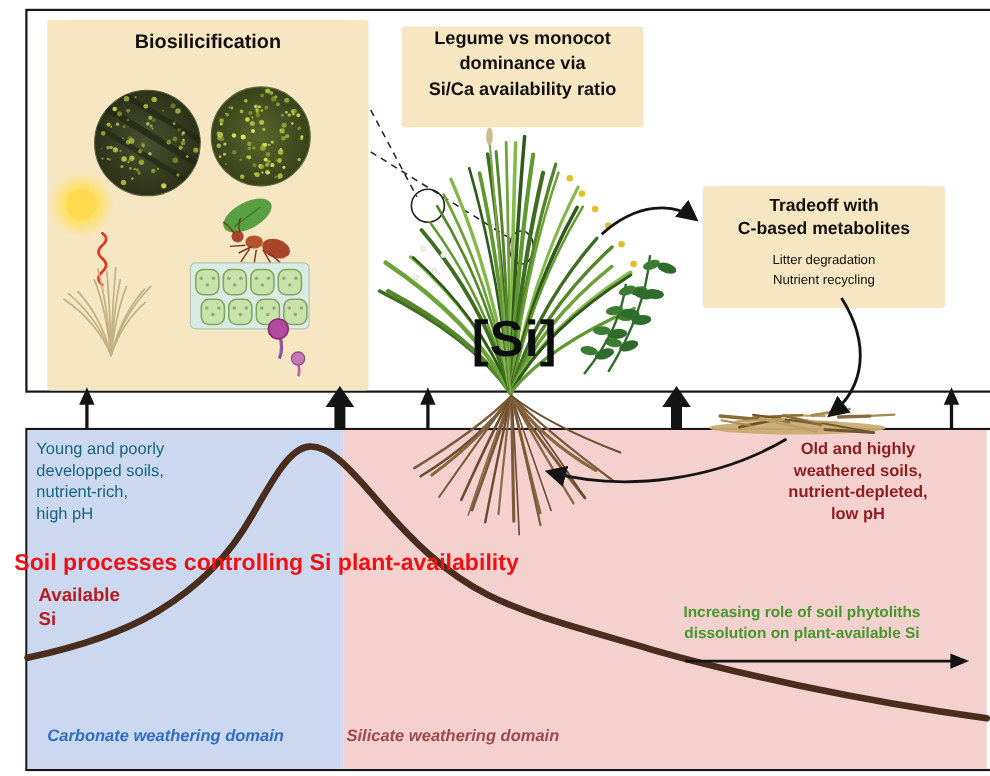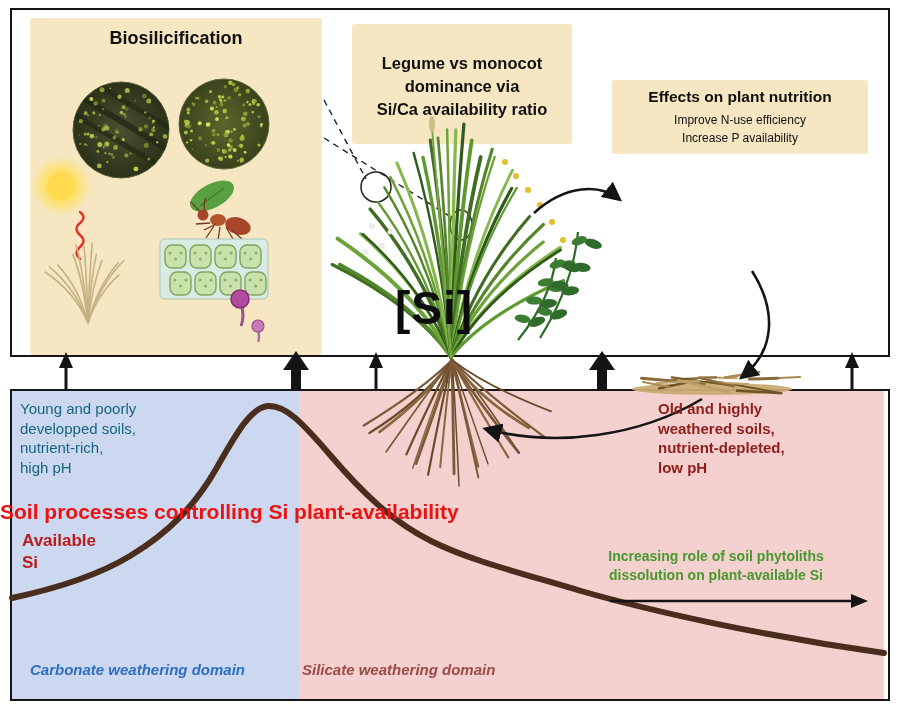--- a/index.html
+++ b/index.html
@@ -1,36 +1,36 @@
 <!DOCTYPE html>
 <html style="--box_bg: #f6e7c2; --carbonate_bg: #cbd8f0; --silicate_bg: #f4d1ce; --teal_text: #17657f; --dark_red_text: #8e1d1d; --red_title: #ee1111; --green_text: #47982d; --carbonate_label: #2e6fc1; --silicate_label: #9c4a4a; --curve_brown: #4a2d1c; --arrow_black: #141414;"><head>
 <meta charset="utf-8">
 <style>
   html,body{margin:0;padding:0}
   body{width:900px;height:705px;background:#ffffff;font-family:"Liberation Sans",sans-serif;position:relative;overflow:hidden}
-  .canvas{position:absolute;left:0;top:0;width:792px;height:705px}
+  .canvas{position:absolute;left:13px;top:0;width:792px;height:705px}
   .panel{position:absolute;border:2px solid #161616;background:#fff}
   #top-panel{left:10px;top:8px;width:876px;height:345px}
   #bottom-panel{left:10px;top:389px;width:876px;height:308px;overflow:hidden}
   .domain{position:absolute;top:0;height:100%}
   .domain.blue{left:0;width:287px;background:var(--carbonate_bg)}
   .domain.pink{left:287px;width:585px;background:var(--silicate_bg)}
   .tanbox{position:absolute;background:var(--box_bg);border-radius:3px;text-align:center;color:#101010}
   #bio-box{left:30px;top:18px;width:292px;height:327px;padding-top:10px}
   .bio-title{font-size:18px;font-weight:bold}
   .bio-sub{font-size:12.5px;margin-top:4px;color:#1c1c1c}
-  #legume-box{left:352px;top:24px;width:220px;height:92px;padding-top:28px;font-size:16.5px;font-weight:bold;line-height:1.4}
+  #legume-box{left:352px;top:24px;width:220px;height:92px;padding-top:0;font-size:16.5px;font-weight:bold;line-height:1.4}
   #nutrition-box{left:612px;top:80px;width:256px;height:66px;padding-top:8px}
   #nutrition-box .box-title{font-size:15.5px;font-weight:bold;margin-bottom:5px}
   .box-line{font-size:12px;line-height:1.5}
   #tradeoff-box{left:626px;top:169px;width:220px;height:102px;padding-top:9px}
   #tradeoff-box .box-title{font-size:16px;font-weight:bold;line-height:1.3;margin-bottom:7px}
-  #si-label{position:absolute;left:395px;top:281px;width:120px;text-align:left;font-size:46px;font-weight:bold;color:#0c0c0c;letter-spacing:1px}
+  #si-label{position:absolute;left:395px;top:281px;width:120px;text-align:center;font-size:46px;font-weight:bold;color:#0c0c0c;letter-spacing:1px}
   #left-note{position:absolute;left:20px;top:399px;font-size:15px;font-weight:normal;color:var(--teal_text);line-height:1.3}
-  #right-note{position:absolute;left:658px;top:399px;width:218px;text-align:left;font-size:15px;font-weight:bold;color:var(--dark_red_text);line-height:1.3}
+  #right-note{position:absolute;left:658px;top:399px;width:218px;text-align:center;font-size:15px;font-weight:bold;color:var(--dark_red_text);line-height:1.3}
   #soil-title{position:absolute;left:0;top:500px;width:900px;font-size:21px;font-weight:bold;color:var(--red_title)}
   #avail-si{position:absolute;left:22px;top:530px;font-size:17px;font-weight:bold;color:#b91c1c;line-height:1.3}
   #green-note{position:absolute;left:560px;top:547px;width:312px;text-align:center;font-size:14px;font-weight:bold;color:var(--green_text);line-height:1.35}
   #carb-label{position:absolute;left:30px;top:661px;font-size:15px;font-style:italic;font-weight:600;color:var(--carbonate_label)}
   #sil-label{position:absolute;left:302px;top:661px;font-size:15px;font-style:italic;font-weight:600;color:var(--silicate_label)}
   .pre{white-space:pre-line}
   #deco{position:absolute;left:0;top:0;pointer-events:none}
 </style>
 </head>
 <body>
@@ -45,26 +45,27 @@
   </div>
 
   <div id="bio-box" class="tanbox">
     <div class="bio-title">Biosilicification</div>
   </div>
 
   <div id="legume-box" class="tanbox pre">Legume vs monocot
 dominance via
 Si/Ca availability ratio</div>
 
-  <div id="nutrition-box" class="tanbox">
-    <div class="box-title">Effects on plant nutrition</div>
-    <div class="box-line">Improve N-use efficiency</div>
-    <div class="box-line">Increase P availability</div>
+
+  <div id="tradeoff-box" class="tanbox">
+    <div class="box-title pre">Tradeoff with
+C-based metabolites</div>
+    <div class="box-line">Litter degradation</div>
+    <div class="box-line">Nutrient recycling</div>
   </div>
-
 
   <svg id="deco" width="900" height="705" viewBox="0 0 900 705">
     <defs>
       <radialGradient id="sunG">
         <stop offset="0%" stop-color="#fff6b8"></stop>
           <stop offset="45%" stop-color="#ffe05e"></stop>
           <stop offset="100%" stop-color="#ffe05e" stop-opacity="0"></stop>
       </radialGradient>
       <radialGradient id="m1">
           <stop offset="0%" stop-color="#4a5130"></stop>

